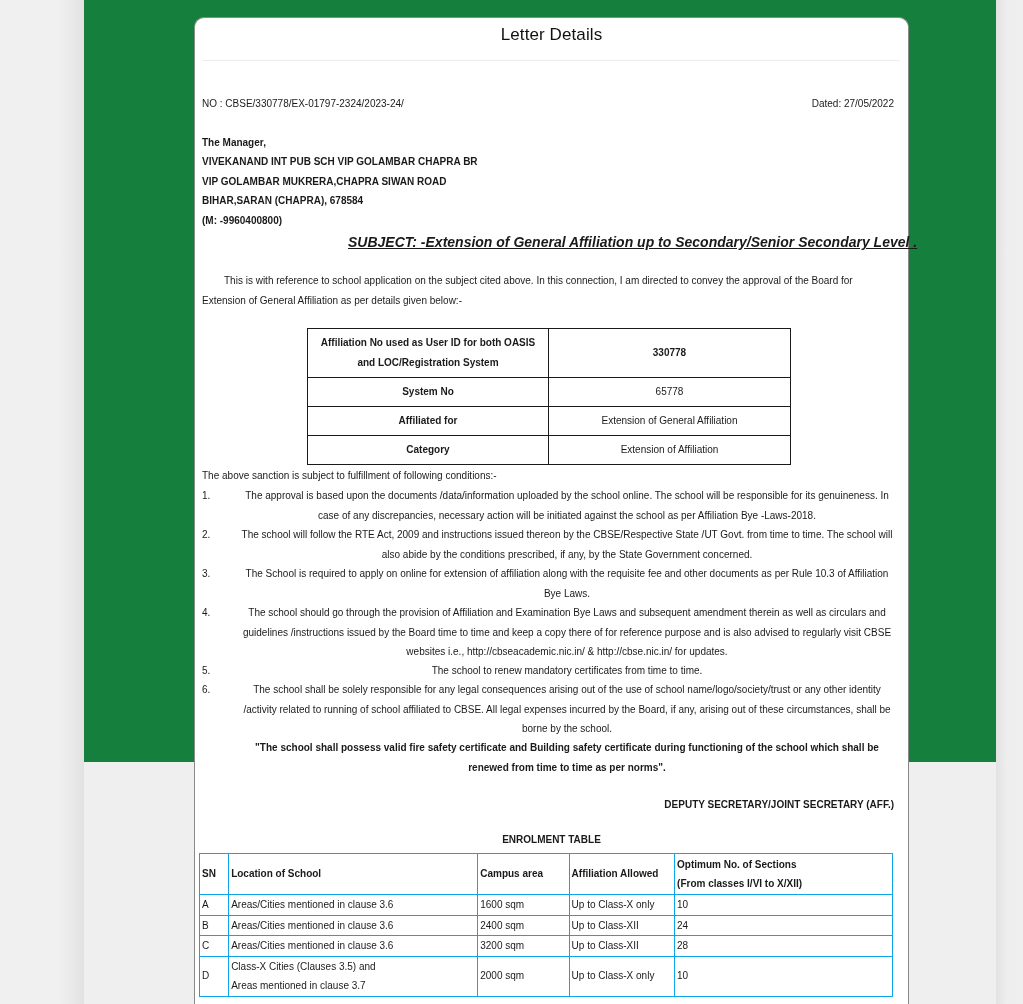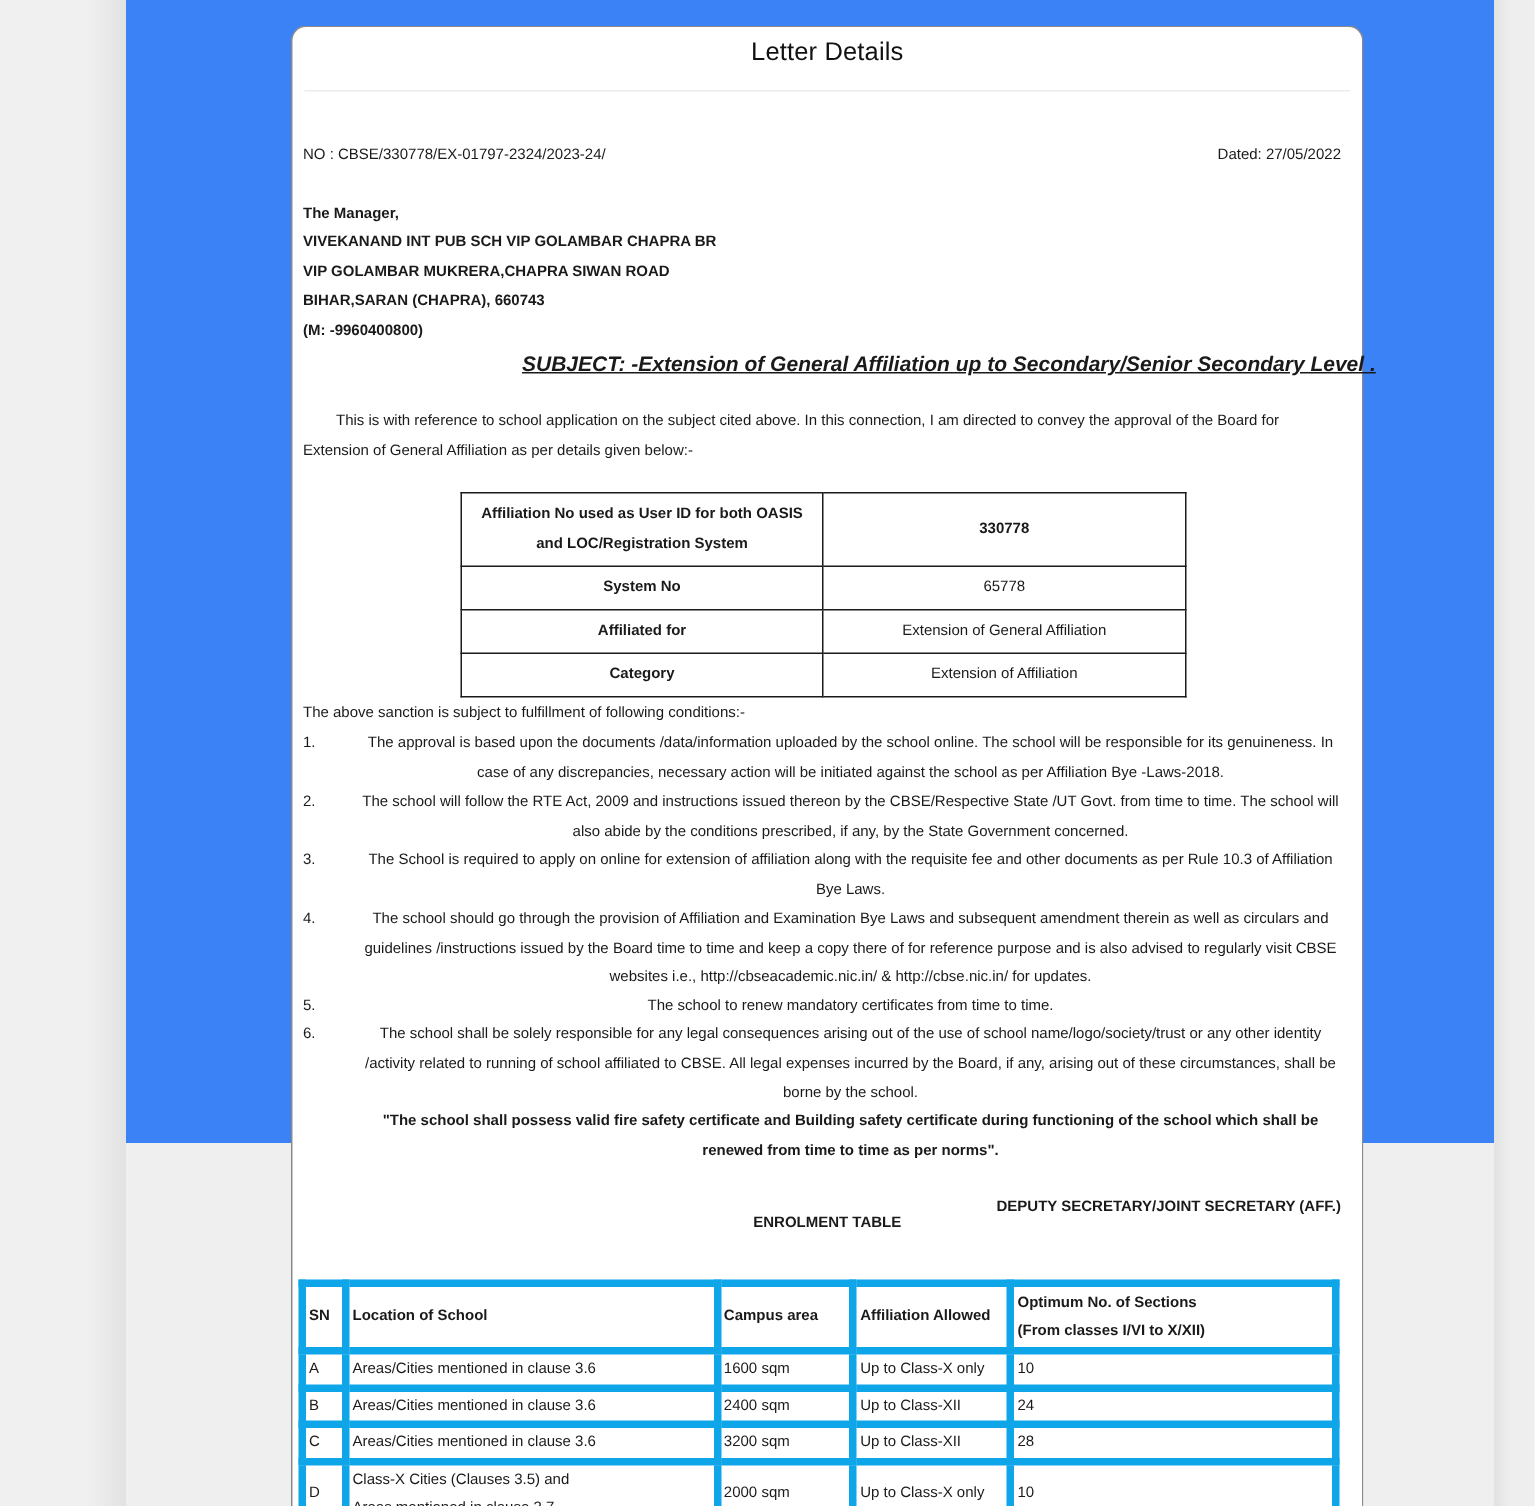--- a/index.html
+++ b/index.html
@@ -24,21 +24,21 @@
     .page-shadow-right {
       position: absolute;
       left: 996px; top: 0;
       width: 27px; height: 1004px;
       background: linear-gradient(to right, #e2e2e2 0%, #eeeeee 40%, #efefef 100%);
     }
     .page {
       position: absolute;
       left: 84px; top: 0;
       width: 912px; height: 762px;
-      background: #3b82f6;
+      background: #15803d;
     }
     .card {
       position: absolute;
       left: 110px; top: 17px;
       width: 713px;
       height: 1000px;
       border: 1.5px solid #8a8a8a;
       border-bottom: none;
       border-radius: 10px 10px 0 0;
       background: #fff;
@@ -97,30 +97,30 @@
     .cond {
       position: absolute;
       left: 7px;
       width: 690px;
       font-size: 10px;
       line-height: 19.5px;
     }
     .cond .num { position: absolute; left: 0; top: 0; }
     .cond .txt { position: absolute; left: 35px; top: 0; width: 660px; text-align: center; }
     .signatory { right: 14px; top: 781px; font-size: 10px; font-weight: bold; }
-    .enrol-title { left: 0; width: 100%; text-align: center; top: 792px; font-size: 10px; font-weight: bold; }
+    .enrol-title { left: 0; width: 100%; text-align: center; top: 816px; font-size: 10px; font-weight: bold; }
     table.enrol {
       position: absolute;
       left: 4px; top: 835px;
       width: 694px;
       border-collapse: collapse;
       font-size: 10px;
     }
     table.enrol th, table.enrol td {
-      border: 5px solid #0ea5e9;
+      border: 1px solid #0ea5e9;
       text-align: left;
       padding: 0 2px;
       line-height: 19.5px;
       vertical-align: middle;
     }
     table.enrol th { font-weight: bold; height: 40px; }
     table.enrol td { height: 19px; }
     table.enrol tr.tall td { height: 39px; }
     table.enrol { border-left: 1px solid #555; border-right: 1.5px solid #222; }
   </style>
@@ -134,21 +134,21 @@
   <div class="card">
     <div class="card-title">Letter Details</div>
     <div class="card-divider"></div>
 
     <div class="abs small ref-no">NO : CBSE/330778/EX-01797-2324/2023-24/</div>
     <div class="abs small dated">Dated: 27/05/2022</div>
 
     <div class="abs addr" style="top:119px;">The Manager,</div>
     <div class="abs addr" style="top:138px;">VIVEKANAND INT PUB SCH VIP GOLAMBAR CHAPRA BR</div>
     <div class="abs addr" style="top:158px;">VIP GOLAMBAR MUKRERA,CHAPRA SIWAN ROAD</div>
-    <div class="abs addr" style="top:177px;">BIHAR,SARAN (CHAPRA), 660743</div>
+    <div class="abs addr" style="top:177px;">BIHAR,SARAN (CHAPRA), 678584</div>
     <div class="abs addr" style="top:197px;">(M: -9960400800)</div>
 
     <div class="abs subject">SUBJECT: -Extension of General Affiliation up to Secondary/Senior Secondary Level .</div>
 
     <div class="abs para">This is with reference to school application on the subject cited above. In this connection, I am directed to convey the approval of the Board for Extension of General Affiliation as per details given below:-</div>
 
     <table class="details">
       <tbody>
           <tr class="first">
         <td class="lbl">Affiliation No used as User ID for both OASIS and LOC/Registration System</td>

